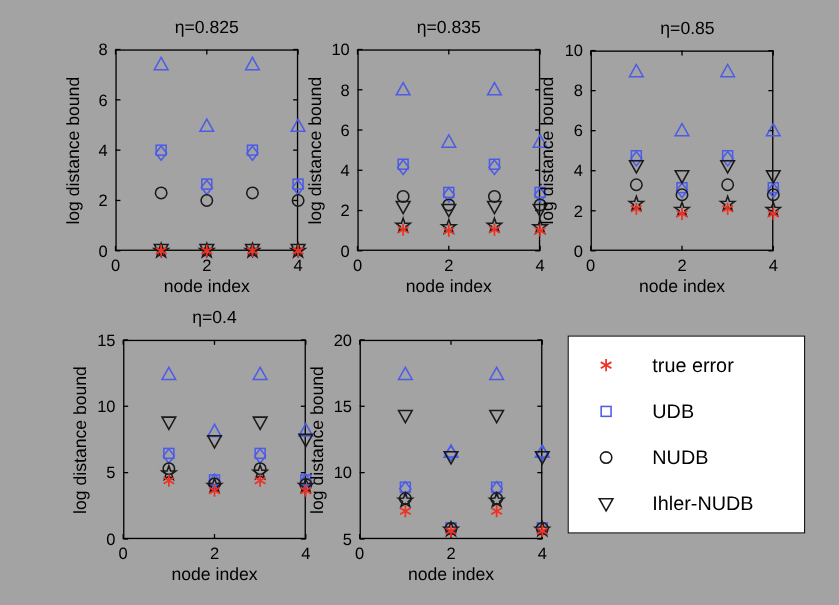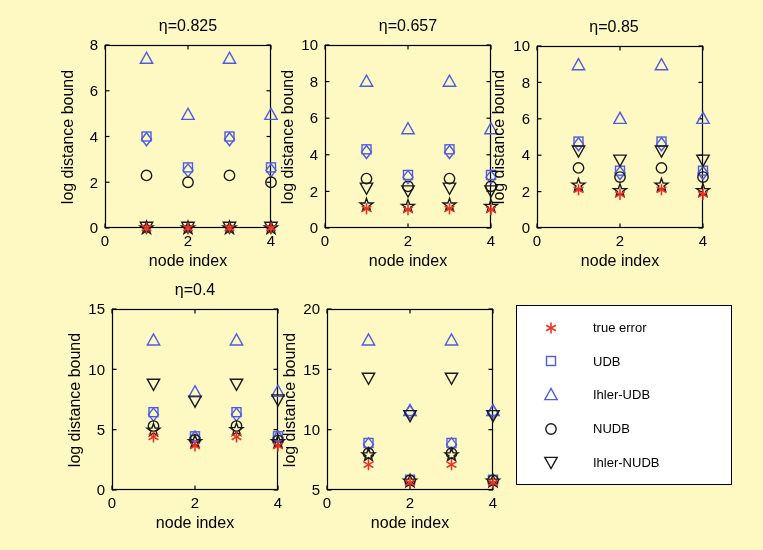--- a/index.html
+++ b/index.html
@@ -1,27 +1,27 @@
 <!DOCTYPE html>
 <html><head>
 <meta charset="utf-8">
 <style>
   html,body{margin:0;padding:0;background:#fff;}
-  #fig{position:relative;width:763px;height:550px;background:#fef9c3;
+  #fig{position:relative;width:763px;height:550px;background:#a3a3a3;
        font-family:"Liberation Sans",sans-serif;overflow:hidden;}
   .title,.xlab{position:absolute;text-align:center;font-size:16px;color:#000;height:20px;white-space:nowrap;}
   .ylab{position:absolute;height:18px;text-align:center;font-size:16px;color:#000;
         transform:rotate(-90deg);white-space:nowrap;}
   .plot{position:absolute;overflow:visible;}
   svg text{font-family:"Liberation Sans",sans-serif;font-size:15px;fill:#000;}
   .legend{position:absolute;border:1.5px solid #000;background:#fff;box-sizing:border-box;
           display:flex;flex-direction:column;justify-content:space-around;padding:5px 0;}
   .lrow{display:flex;align-items:center;height:24px;}
   .lmark{margin-left:24px;overflow:visible;flex:0 0 auto;}
-  .lrow .llabel{margin-left:32px;font-size:13px;color:#000;white-space:nowrap;}
+  .lrow .llabel{margin-left:32px;font-size:18px;color:#000;white-space:nowrap;}
 </style>
 </head>
 <body>
 
 <div id="fig">
 
   <div class="title" style="left:105px;top:17px;width:166px">η=0.825</div>
   <div class="ylab" style="left:-24.5px;top:127.5px;width:183px">log distance bound</div>
   <svg class="plot" width="166" height="183" style="left:105px;top:45px">
       <rect x="0.5" y="0.5" width="165" height="182" fill="none" stroke="#000" stroke-width="1.2"></rect>
@@ -137,21 +137,21 @@
         <line stroke="#ee3224" stroke-width="1.6" x1="129.34974226119286" y1="180.2" x2="119.65025773880714" y2="185.8"></line>
       </g>
       <g>
         <line stroke="#ee3224" stroke-width="1.6" x1="166" y1="177.4" x2="166" y2="188.6"></line>
         <line stroke="#ee3224" stroke-width="1.6" x1="161.15025773880714" y1="180.2" x2="170.84974226119286" y2="185.8"></line>
         <line stroke="#ee3224" stroke-width="1.6" x1="170.84974226119286" y1="180.2" x2="161.15025773880714" y2="185.8"></line>
       </g>
     </svg>
   <div class="xlab" style="left:105px;top:252px;width:166px">node index</div>
 
-  <div class="title" style="left:325px;top:17px;width:166px">η=0.657</div>
+  <div class="title" style="left:325px;top:17px;width:166px">η=0.835</div>
   <div class="ylab" style="left:195.5px;top:127.5px;width:183px">log distance bound</div>
   <svg class="plot" width="166" height="183" style="left:325px;top:45px">
       <rect x="0.5" y="0.5" width="165" height="182" fill="none" stroke="#000" stroke-width="1.2"></rect>
       <line x1="0" y1="183" x2="4.5" y2="183" stroke="#000" stroke-width="1.2"></line>
       <line x1="161.5" y1="183" x2="166" y2="183" stroke="#000" stroke-width="1.2"></line>
       <text x="-7" y="183" dy="0.35em" text-anchor="end">0</text>
       <line x1="0" y1="146.4" x2="4.5" y2="146.4" stroke="#000" stroke-width="1.2"></line>
       <line x1="161.5" y1="146.4" x2="166" y2="146.4" stroke="#000" stroke-width="1.2"></line>
       <text x="-7" y="146.4" dy="0.35em" text-anchor="end">2</text>
       <line x1="0" y1="109.8" x2="4.5" y2="109.8" stroke="#000" stroke-width="1.2"></line>
@@ -263,21 +263,21 @@
         <line stroke="#ee3224" stroke-width="1.6" x1="129.34974226119286" y1="160.98499999999999" x2="119.65025773880714" y2="166.585"></line>
       </g>
       <g>
         <line stroke="#ee3224" stroke-width="1.6" x1="166" y1="159.1" x2="166" y2="170.29999999999998"></line>
         <line stroke="#ee3224" stroke-width="1.6" x1="161.15025773880714" y1="161.89999999999998" x2="170.84974226119286" y2="167.5"></line>
         <line stroke="#ee3224" stroke-width="1.6" x1="170.84974226119286" y1="161.89999999999998" x2="161.15025773880714" y2="167.5"></line>
       </g>
     </svg>
   <div class="xlab" style="left:325px;top:252px;width:166px">node index</div>
 
-  <div class="title" style="left:531px;top:18px;width:166px">η=0.85</div>
+  <div class="title" style="left:542px;top:18px;width:166px">η=0.85</div>
   <div class="ylab" style="left:408px;top:128px;width:182px">log distance bound</div>
   <svg class="plot" width="166" height="182" style="left:537px;top:46px">
       <rect x="0.5" y="0.5" width="165" height="181" fill="none" stroke="#000" stroke-width="1.2"></rect>
       <line x1="0" y1="182" x2="4.5" y2="182" stroke="#000" stroke-width="1.2"></line>
       <line x1="161.5" y1="182" x2="166" y2="182" stroke="#000" stroke-width="1.2"></line>
       <text x="-7" y="182" dy="0.35em" text-anchor="end">0</text>
       <line x1="0" y1="145.6" x2="4.5" y2="145.6" stroke="#000" stroke-width="1.2"></line>
       <line x1="161.5" y1="145.6" x2="166" y2="145.6" stroke="#000" stroke-width="1.2"></line>
       <text x="-7" y="145.6" dy="0.35em" text-anchor="end">2</text>
       <line x1="0" y1="109.2" x2="4.5" y2="109.2" stroke="#000" stroke-width="1.2"></line>
@@ -650,28 +650,20 @@
       <svg class="lmark" width="20" height="20">
           <g>
             <rect fill="none" stroke="#4d5ce6" stroke-width="1.4" x="5.5" y="5.5" width="9" height="9"></rect>
           </g>
         </svg>
       <span class="llabel">UDB</span>
     </div>
     <div class="lrow">
       <svg class="lmark" width="20" height="20">
           <g>
-            <polygon fill="none" stroke="#4d5ce6" stroke-width="1.4" points="10.00,3.50 3.80,14.60 16.20,14.60"></polygon>
-          </g>
-        </svg>
-      <span class="llabel">Ihler-UDB</span>
-    </div>
-    <div class="lrow">
-      <svg class="lmark" width="20" height="20">
-          <g>
             <circle fill="none" stroke="#1a1a1a" stroke-width="1.4" cx="10" cy="10" r="5.2"></circle>
           </g>
         </svg>
       <span class="llabel">NUDB</span>
     </div>
     <div class="lrow">
       <svg class="lmark" width="20" height="20">
           <g>
             <polygon fill="none" stroke="#1a1a1a" stroke-width="1.4" points="10.00,16.50 3.80,5.40 16.20,5.40"></polygon>
           </g>

